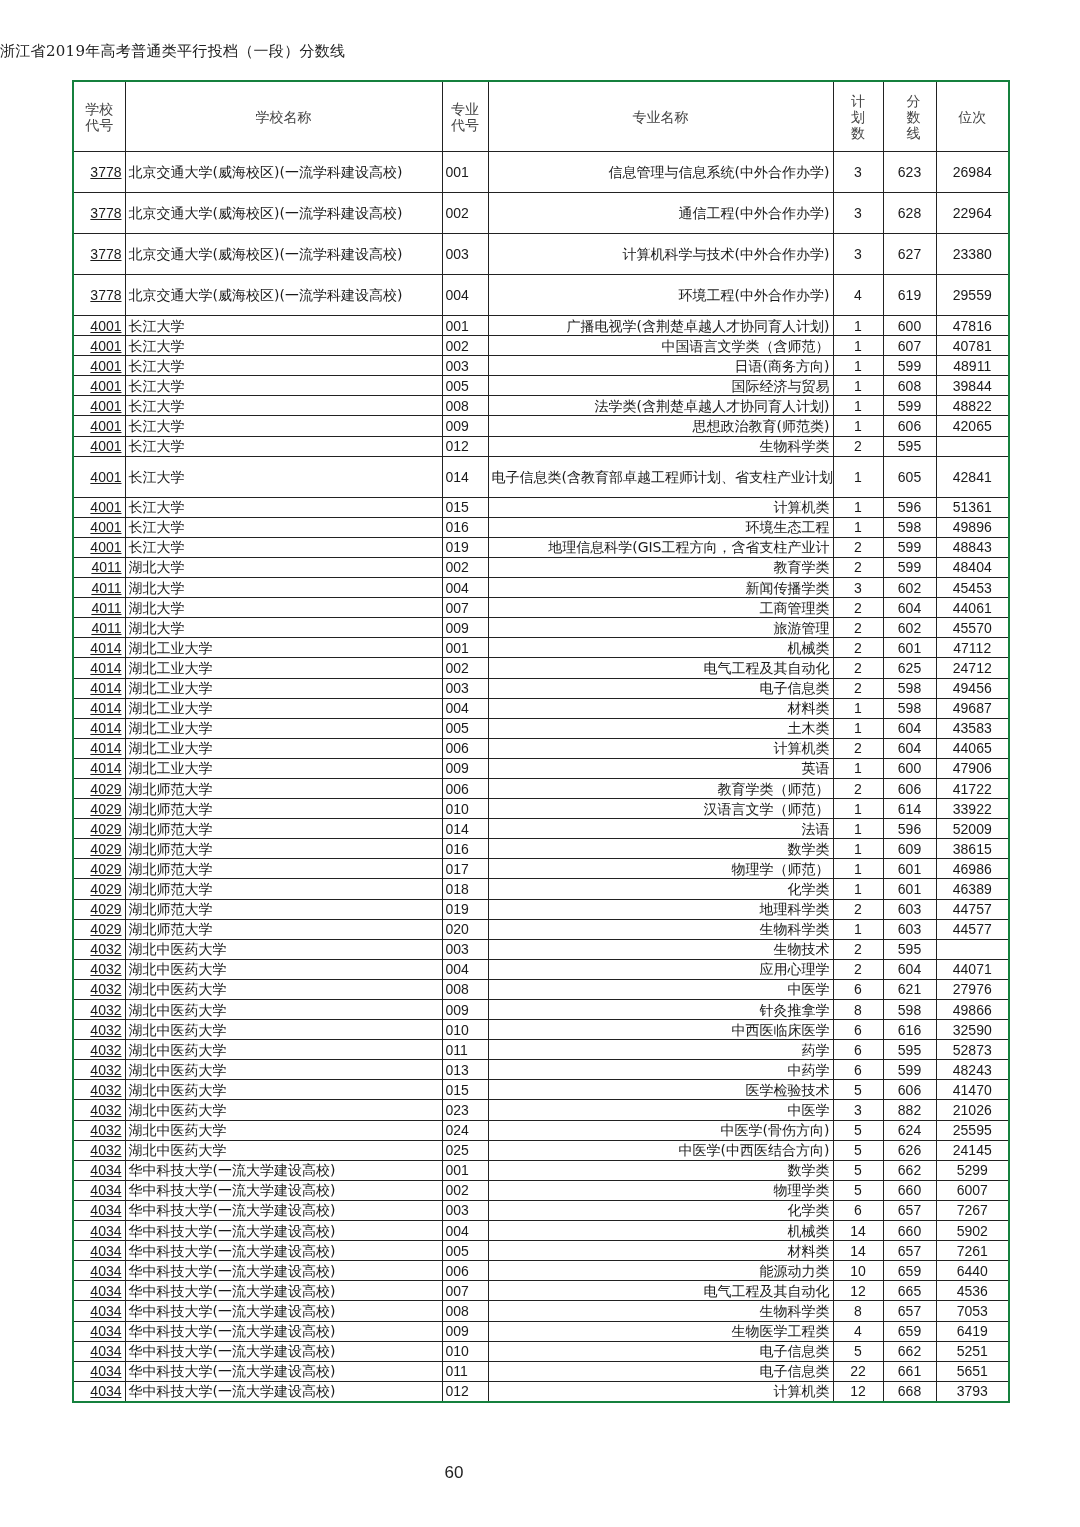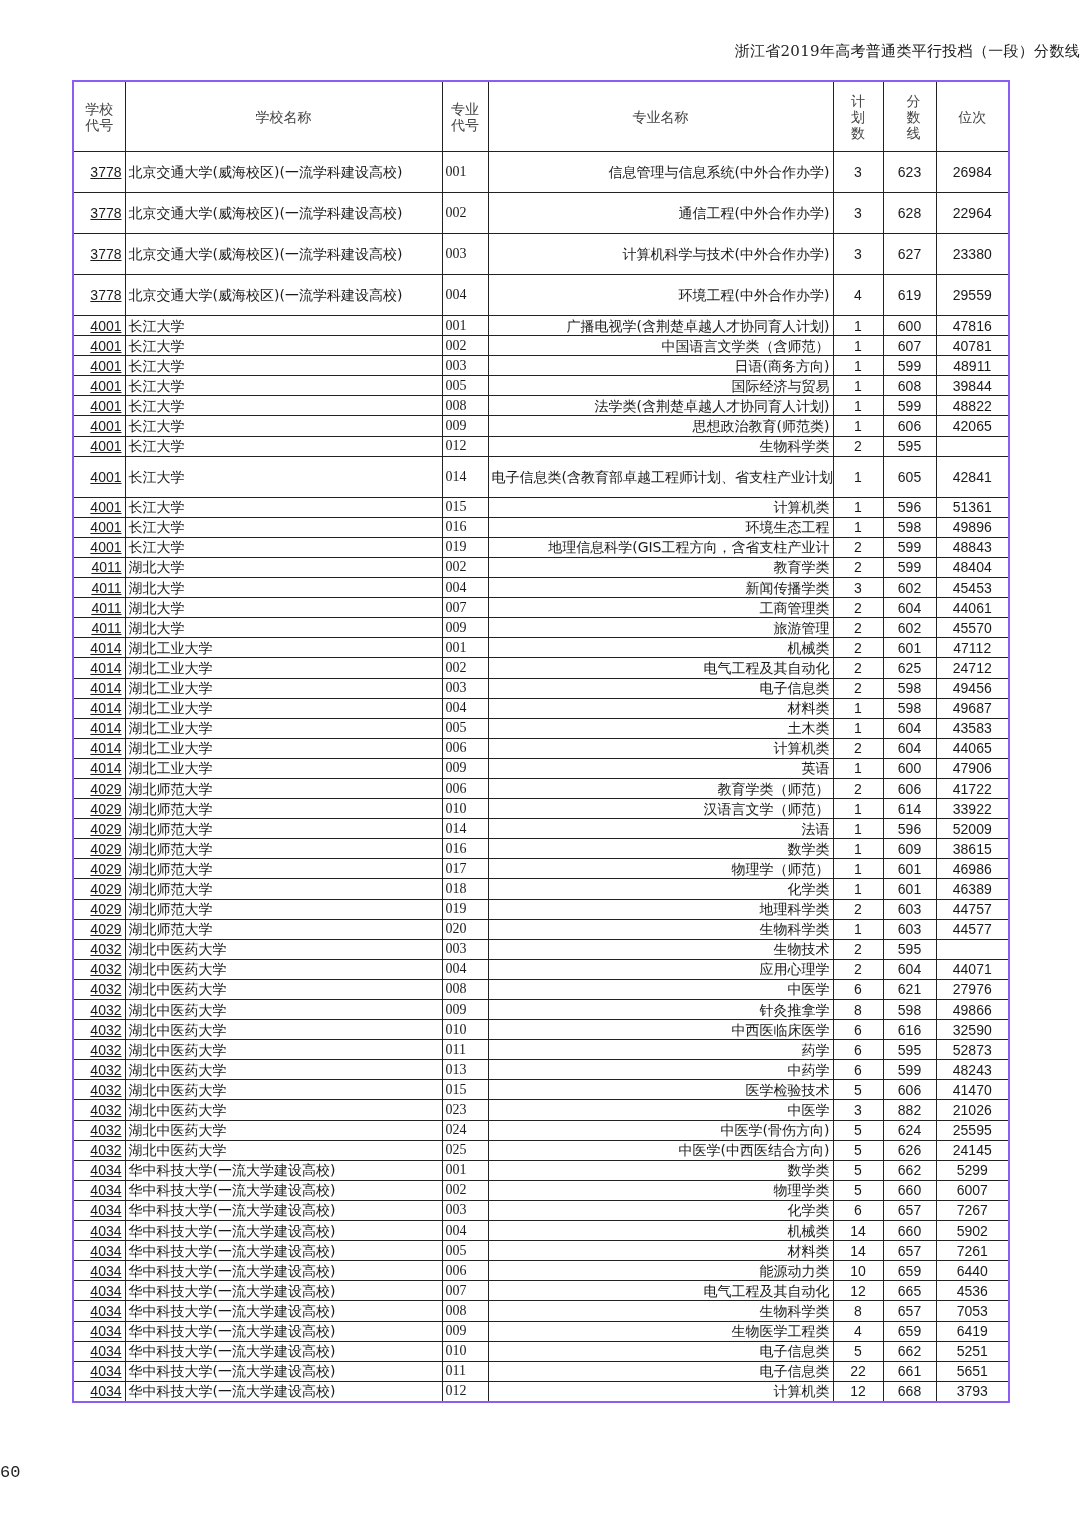--- a/index.html
+++ b/index.html
@@ -1,33 +1,33 @@
 <!DOCTYPE html>
 <html><head>
 <meta charset="utf-8">
 <style>
   html, body { margin: 0; padding: 0; background: #ffffff; }
   body { width: 1080px; height: 1527px; position: relative; overflow: hidden;
          font-family: "DejaVu Sans", "Liberation Sans", sans-serif; color: #1a1a1a; }
-  .title { position: absolute; top: 42px; left: 0; width: 1080px; text-align: right;
+  .title { position: absolute; top: 42px; left: 0; width: 1080px; text-align: left;
            font-family: "DejaVu Serif", "Liberation Serif", serif; font-size: 15px; color: #222; letter-spacing: 0.3px; }
   table.grid { position: absolute; top: 80px; left: 72px; width: 936px; border-collapse: collapse;
-               table-layout: fixed; border: 2px solid #8b5cf6; }
+               table-layout: fixed; border: 2px solid #15803d; }
   table.grid td, table.grid th { border: 1.5px solid #222; padding: 0 3px; font-weight: normal;
                font-size: 14px; line-height: 16px; overflow: hidden; white-space: nowrap; }
   table.grid th { height: 37px; text-align: center; color: #444; font-size: 14px; line-height: 16px; }
   table.grid tr.row td { height: 19.1px; }
   table.grid tr.tall td { height: 40px; }
   td.c-code { text-align: right; font-family: "Liberation Sans", sans-serif; font-size: 15px; text-decoration: underline; }
   td.c-name { text-align: left; white-space: normal; }
-  td.c-mcode { text-align: left; font-family: Liberation Serif, serif; font-size: 15px; }
+  td.c-mcode { text-align: left; font-family: Liberation Sans, sans-serif; font-size: 15px; }
   td.c-major { text-align: right; white-space: normal; }
   td.c-plan, td.c-score, td.c-rank { text-align: center; font-family: "Liberation Sans", sans-serif; font-size: 15px; }
-  .pageno { position: absolute; top: 1463px; left: 0; width: 908px; text-align: left;
-            font-family: Liberation Mono, monospace; font-size: 17px; color: #222; }
+  .pageno { position: absolute; top: 1463px; left: 0; width: 908px; text-align: center;
+            font-family: Liberation Sans, sans-serif; font-size: 17px; color: #222; }
 </style>
 </head>
 <body>
 
 <div class="title">浙江省2019年高考普通类平行投档（一段）分数线</div>
 
 <table class="grid">
   <colgroup>
     <col style="width:52px">
     <col style="width:317px">

